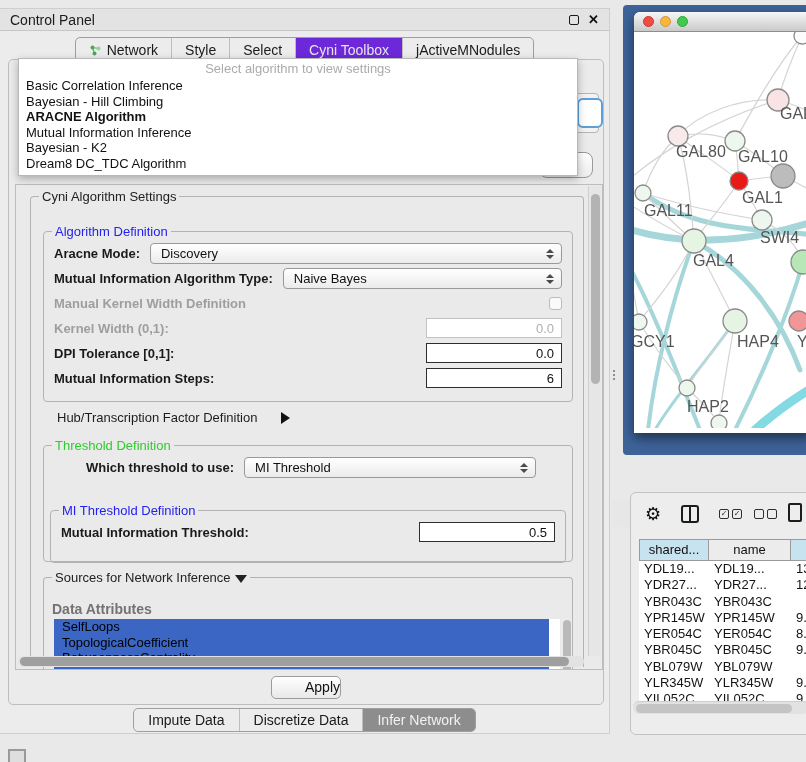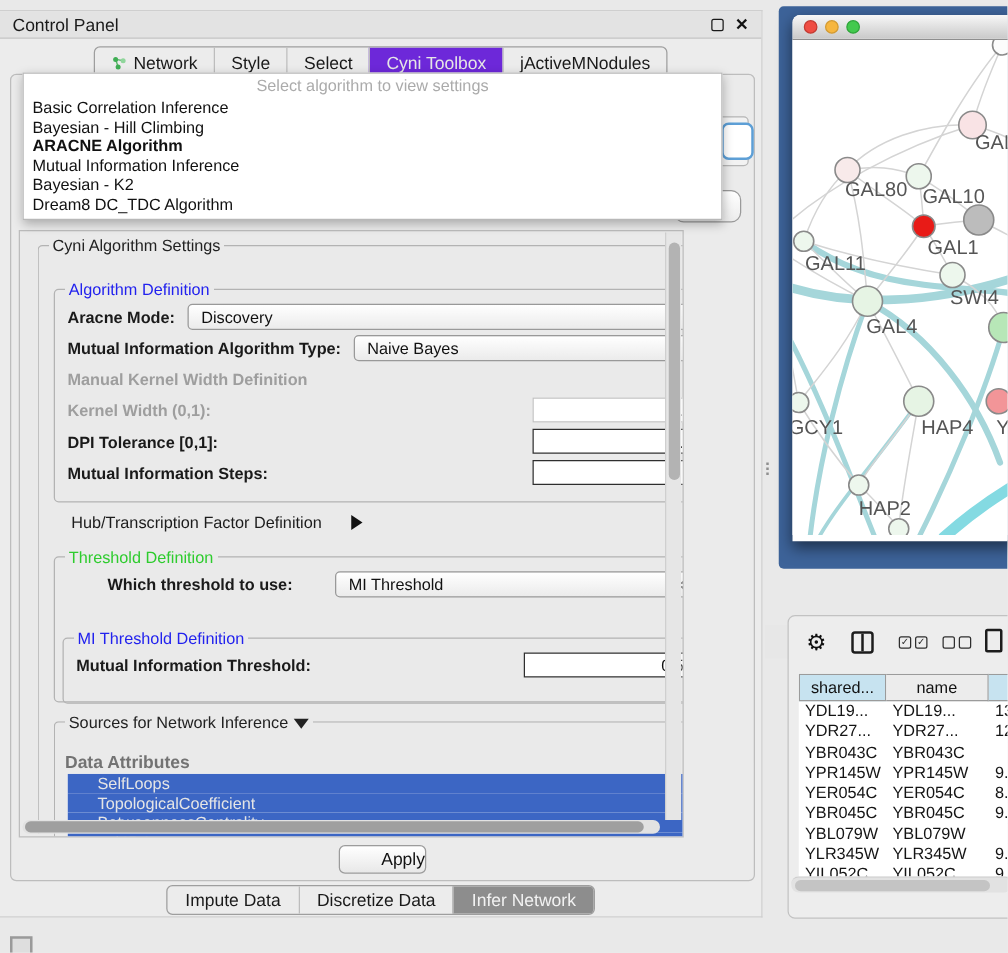--- a/index.html
+++ b/index.html
@@ -20,21 +20,21 @@
   .tab:first-child { border-left:none; }
   .tab.selected { background:#6d28d9; color:#e6e6e6;text-align:right; }
 
   .main-panel { position:absolute; left:8px; top:50px; width:596px; height:646px; border:1px solid #bdbdbd; border-radius:5px; background:#ebebeb; }
 
   
   .frag-outer { position:absolute; left:562px; top:33px; width:28px; height:40px; border:1px solid #b5b5b5; border-radius:4px; background:#f2f2f2; }
   .frag-btn { position:absolute; left:5px; top:4px; width:26px; height:30px; border:2px solid #5d9fd6; border-radius:6px; background:#fff; }
   .frag-combo { position:absolute; left:530px; top:92px; width:54px; height:26px; border:1px solid #9a9a9a; border-radius:8px; background:linear-gradient(#fff,#ececec); }
 
-  .scrollpane { position:absolute; left:6px; top:124px; width:532px; height:486px; border:1px solid #bdbdbd; background:#eaeaea; overflow:hidden; }
+  .scrollpane { position:absolute; left:6px; top:124px; width:588px; height:486px; border:1px solid #bdbdbd; background:#eaeaea; overflow:hidden; }
 
   fieldset { position:absolute; border:1px solid #b3b3b3; border-radius:4px; background:transparent; }
   legend { font-size:13px; margin-left:8px; padding:0 3px; color:#222; }
   legend.blue { color:#2222ee; }
   legend.green { color:#2ecc2e; }
 
   .fs-main { left:14px; top:4px; width:554px; height:478px; border-bottom:none; border-bottom-left-radius:0; border-bottom-right-radius:0; }
   .fs-alg { left:12px; top:20px; width:530px; height:178px; }
   .fs-thresh { left:12px; top:234px; width:530px; height:124px; }
   .fs-mithresh { position:absolute; left:6px; top:50px; width:516px; height:60px; }
@@ -50,21 +50,21 @@
   .nfield { margin-left:auto; width:136px; height:20px; border:1px solid #2e2e2e; background:#fff; text-align:right; padding:2px 7px; font-size:13px; color:#111; }
   .nfield.dis { border-color:#c2c2c2; color:#b0b0b0; }
   .checkbox { margin-left:auto; width:13px; height:13px; border:1px solid #bcbcbc; border-radius:3px; background:#fafafa; }
 
   .hub-row { position:absolute; left:26px; top:206px; font-size:13px; color:#1c1c1c; display:flex; align-items:center; gap:24px; }
   .tri-right { width:0; height:0; border-top:6px solid transparent; border-bottom:6px solid transparent; border-left:9px solid #111; }
   .tri-down { width:0; height:0; border-left:6px solid transparent; border-right:6px solid transparent; border-top:8px solid #222; display:inline-block; vertical-align:middle; margin-left:4px; }
 
   .attr-title { position:absolute; left:8px; top:16px; font-size:14px; font-weight:bold; color:#737373;text-align:center; }
   .attr-list { position:absolute; left:10px; top:34px; right:12px; height:64px; background:#fff; overflow:hidden; }
-  .attr-item { height:15.5px; line-height:15.5px; padding-left:24px; font-size:13px; background:#3c66c4; color:#e5e5e5; margin-right:11px; white-space:nowrap; }
+  .attr-item { height:15.5px; line-height:15.5px; padding-left:8px; font-size:13px; background:#3c66c4; color:#000000; margin-right:11px; white-space:nowrap; }
   .list-scroll { position:absolute; right:0; top:0; bottom:0; width:10px; background:#ededed; }
   .list-thumb { position:absolute; left:1px; top:1px; width:8px; height:92%; background:#b9b9b9; border-radius:5px; }
 
   .v-scroll { position:absolute; right:1px; top:1px; width:13px; height:470px; background:#e6e6e6; border-left:1px solid #cfcfcf; }
   .v-thumb { position:absolute; left:2px; top:8px; width:9px; height:190px; background:#b3b3b3; border-radius:5px; }
   .h-scroll { position:absolute; left:2px; bottom:2px; right:18px; height:11px; background:#e2e2e2; border-radius:6px; }
   .h-thumb { position:absolute; left:2px; top:1px; height:9px; width:97%; background:#9f9f9f; border-radius:5px; }
 
   .apply-btn { position:absolute; left:50%; transform:translateX(-50%); top:616px; width:70px; height:23px; border:1px solid #9c9c9c; border-radius:5px; background:linear-gradient(#ffffff,#e8e8e8); font-size:14px; color:#111; text-align:right; line-height:21px; }
 
@@ -206,21 +206,21 @@
             </div>
           </fieldset>
 
           <div class="hub-row">
             <span>Hub/Transcription Factor Definition</span>
             <span class="tri-right"></span>
           </div>
 
           <fieldset class="fs-thresh">
             <legend class="green">Threshold Definition</legend>
-            <div class="frow" style="margin-left:42px;gap:24px;">
+            <div class="frow" style="margin-left:42px;">
               <span class="lbl">Which threshold to use:</span>
               <div class="combo" style="max-width:292px;">
                 <span>MI Threshold</span>
                 <span class="spin"></span>
               </div>
             </div>
             <fieldset class="fs-mithresh">
               <legend class="blue">MI Threshold Definition</legend>
               <div class="frow">
                 <span class="lbl">Mutual Information Threshold:</span>

